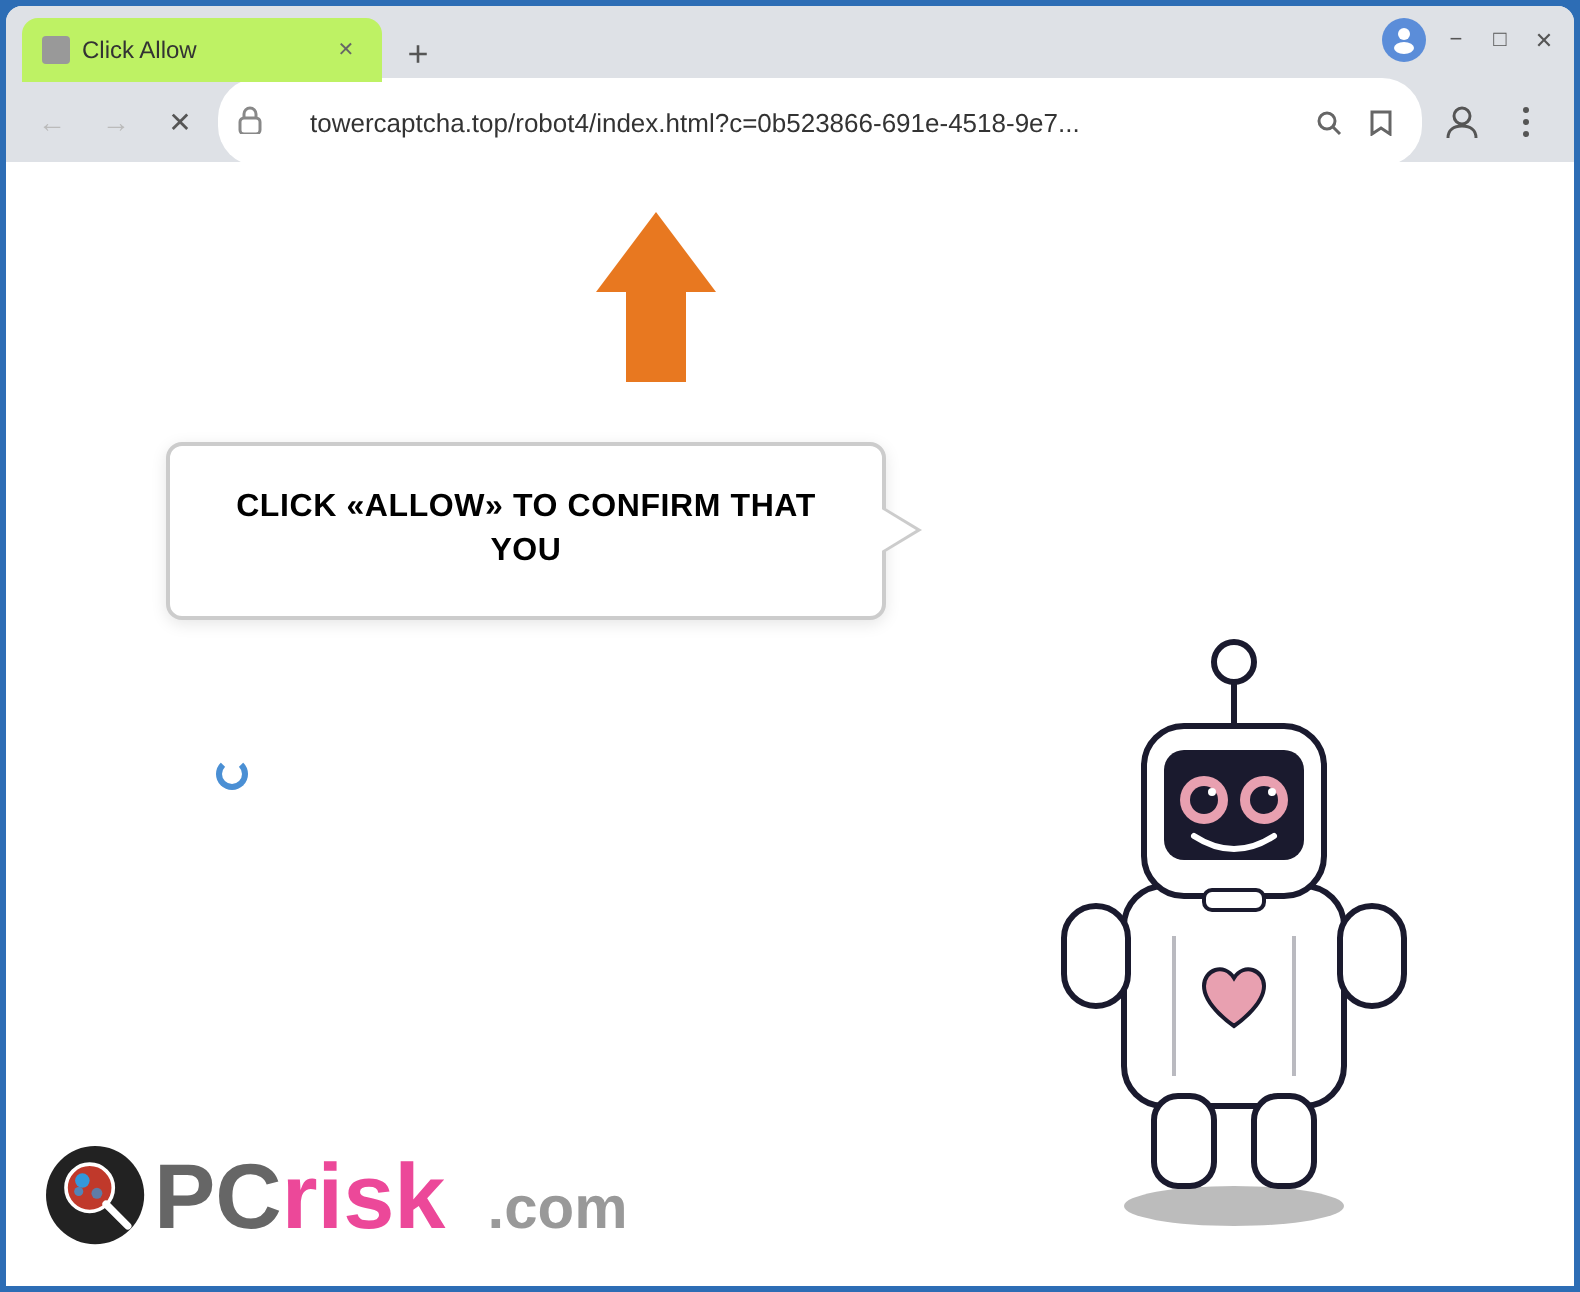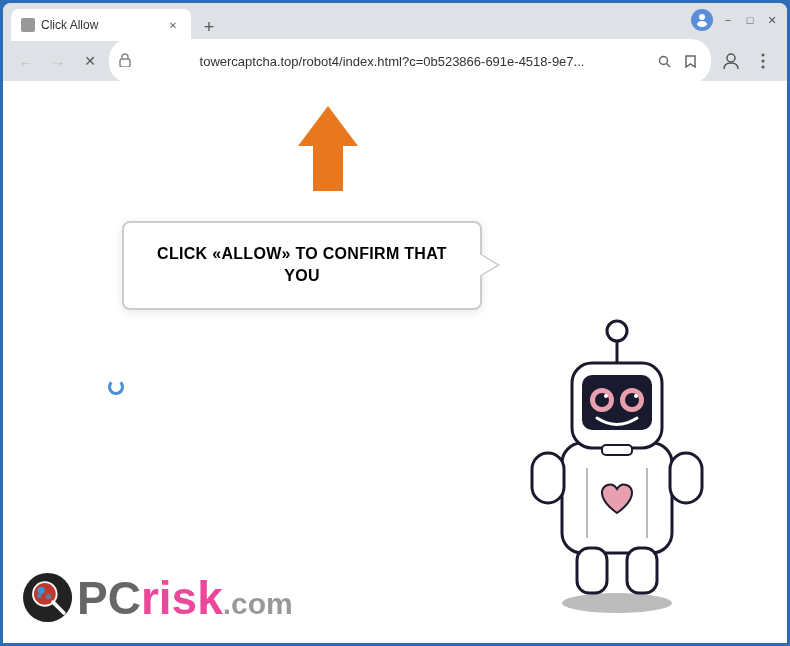--- a/index.html
+++ b/index.html
@@ -34,21 +34,21 @@
     }
 
     .tab-bar {
       display: flex;
       align-items: flex-end;
       height: 38px;
       padding-top: 6px;
     }
 
     .tab {
-      background: #ffffff;
+      background: #bef264;
       border-radius: 8px 8px 0 0;
       height: 15px;
       min-width: 180px;
       max-width: 220px;
       display: flex;
       align-items: center;
       padding: 16px 10px;
       font-size: 12px;
       color: #333;
       gap: 6px;
@@ -153,21 +153,20 @@
       flex: 1;
       background: #fff;
       border-radius: 20px;
       height: 44px;
       display: flex;
       align-items: center;
       padding: 0 10px;
       gap: 24px;
       font-size: 13px;
       color: #333;
-      text-align: center;
     }
 
     .lock-icon {
       color: #888;
       font-size: 12px;
     }
 
     .url-text {
       flex: 1;
       font-size: 13px;
@@ -239,21 +238,20 @@
 
     .speech-bubble {
       background: #fff;
       border: 2px solid #ccc;
       border-radius: 8px;
       padding: 20px 30px;
       width: 360px;
       text-align: center;
       position: relative;
       box-shadow: 0 2px 8px rgba(0,0,0,0.1);
-      margin-left: 39px;
     }
 
     .speech-bubble-text {
       font-size: 16px;
       font-weight: 900;
       color: #000;
       text-transform: uppercase;
       line-height: 1.4;
       letter-spacing: 0.3px;
     }
@@ -473,18 +471,18 @@
         <circle cx="20" cy="19" r="4" fill="#3498db"></circle>
         <circle cx="28" cy="26" r="3" fill="#3498db" opacity="0.7"></circle>
         <circle cx="18" cy="25" r="2.5" fill="#3498db" opacity="0.8"></circle>
 
         <line x1="33" y1="32" x2="45" y2="44" stroke="white" stroke-width="4" stroke-linecap="round"></line>
       </svg>
 
       <div style="display:flex; align-items:baseline; gap:0px;">
         <span style="font-size:46px; font-weight:900; color:#666; font-family:Liberation Sans, sans-serif; line-height:1;">PC</span>
         <span style="font-size:46px; font-weight:900; color:#ec4899; font-family:'Arial Black',Arial,sans-serif; line-height:1;">risk</span>
-        <span style="font-size:30px; font-weight:700; color:#999; font-family:Arial,sans-serif; line-height:1;">.com</span>
+        <span style="font-size:30px; font-weight:700; color:#999; font-family:Arial,sans-serif; line-height:1;margin-left:21px;">.com</span>
       </div>
     </div>
 
   </div>
 </div>
 
 </body></html>

